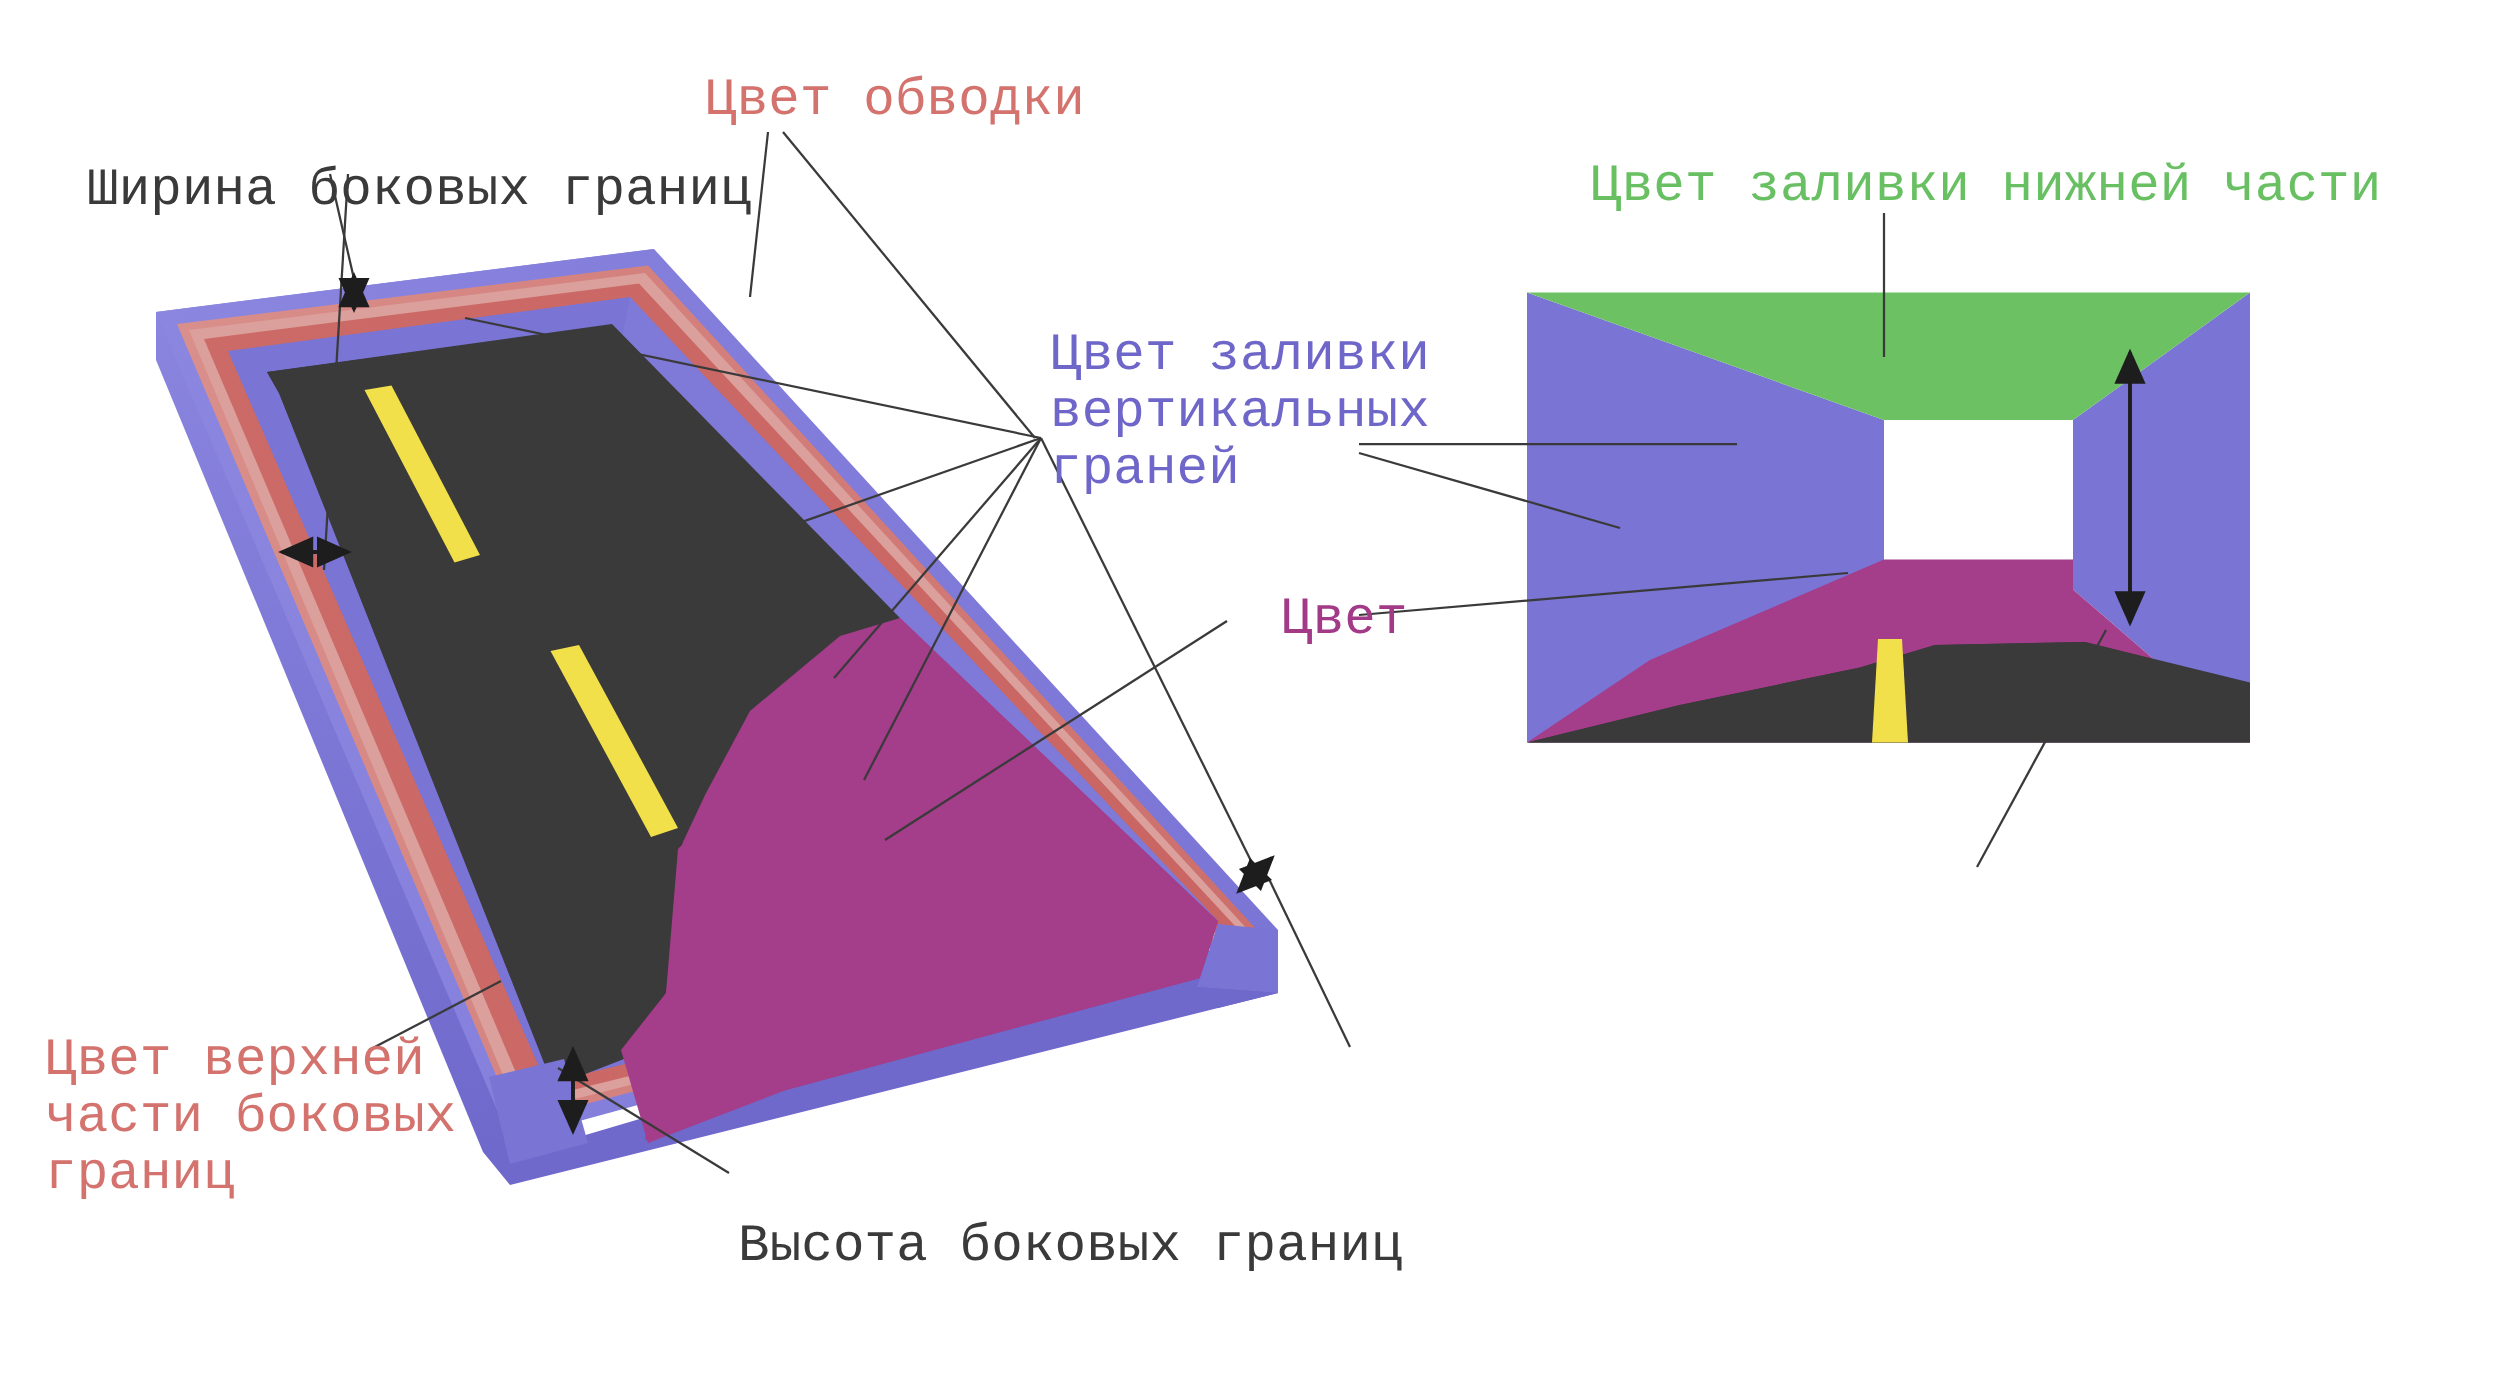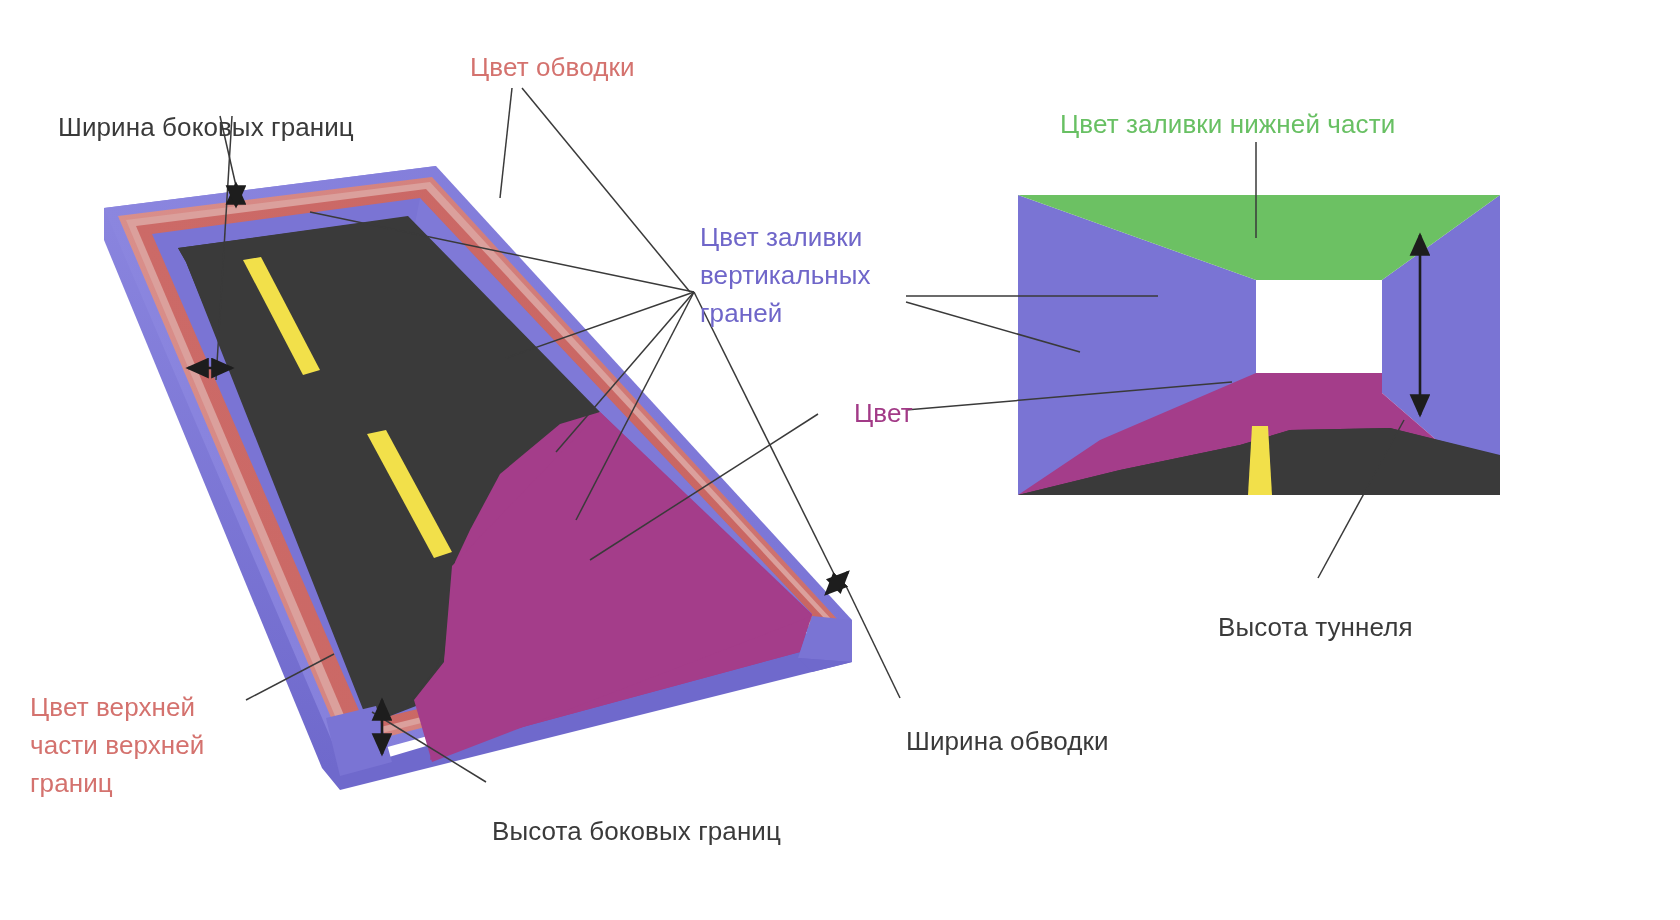--- a/index.html
+++ b/index.html
@@ -8,25 +8,26 @@
     width:1680px;height:920px;
     background:#ffffff;
     font-family:"Liberation Sans","DejaVu Sans",sans-serif;
     overflow:hidden;
     position:relative;
   }
   #stage{position:absolute;left:0;top:0;width:1680px;height:920px;}
   svg.layer{position:absolute;left:0;top:0;width:1680px;height:920px;}
   .lbl{
     position:absolute;
-    font-size:26px;
+    font-size:35px;
     line-height:38px;
     white-space:pre;
     color:#3b3b3b;
     letter-spacing:0.1px;
+    font-family:Liberation Mono, monospace;
   }
   .lbl.dark{color:#3a3a3a;margin-top:32px;}
   .lbl.red{color:#d4726e;}
   .lbl.purple{color:#6f66c9;}
   .lbl.green{color:#68c063;}
   .lbl.magenta{color:#a23a87;}
 </style>
 </head>
 <body>
 
@@ -163,23 +164,21 @@
   <div class="lbl red" style="left:470px;top:48px;">Цвет обводки</div>
 
   <div class="lbl purple" style="left:700px;top:256px;">вертикальных</div>
   <div class="lbl purple" style="left:700px;top:218px;">Цвет заливки</div>
   <div class="lbl purple" style="left:700px;top:294px;">граней</div>
 
   <div class="lbl green" style="left:1060px;top:105px;">Цвет заливки нижней части</div>
 
   <div class="lbl magenta" style="left:854px;top:394px;">Цвет</div>
 
-  <div class="lbl dark" style="left:906px;top:690px;">Ширина обводки</div>
 
-  <div class="lbl dark" style="left:1218px;top:576px;">Высота туннеля</div>
 
   <div class="lbl dark" style="left:492px;top:780px;">Высота боковых границ</div>
 
   <div class="lbl red" style="left:30px;top:688px;">Цвет верхней</div>
-  <div class="lbl red" style="left:30px;top:726px;">части верхней</div>
+  <div class="lbl red" style="left:30px;top:726px;">части боковых</div>
   <div class="lbl red" style="left:30px;top:764px;">границ</div>
 
 </div>
 
 </body></html>

